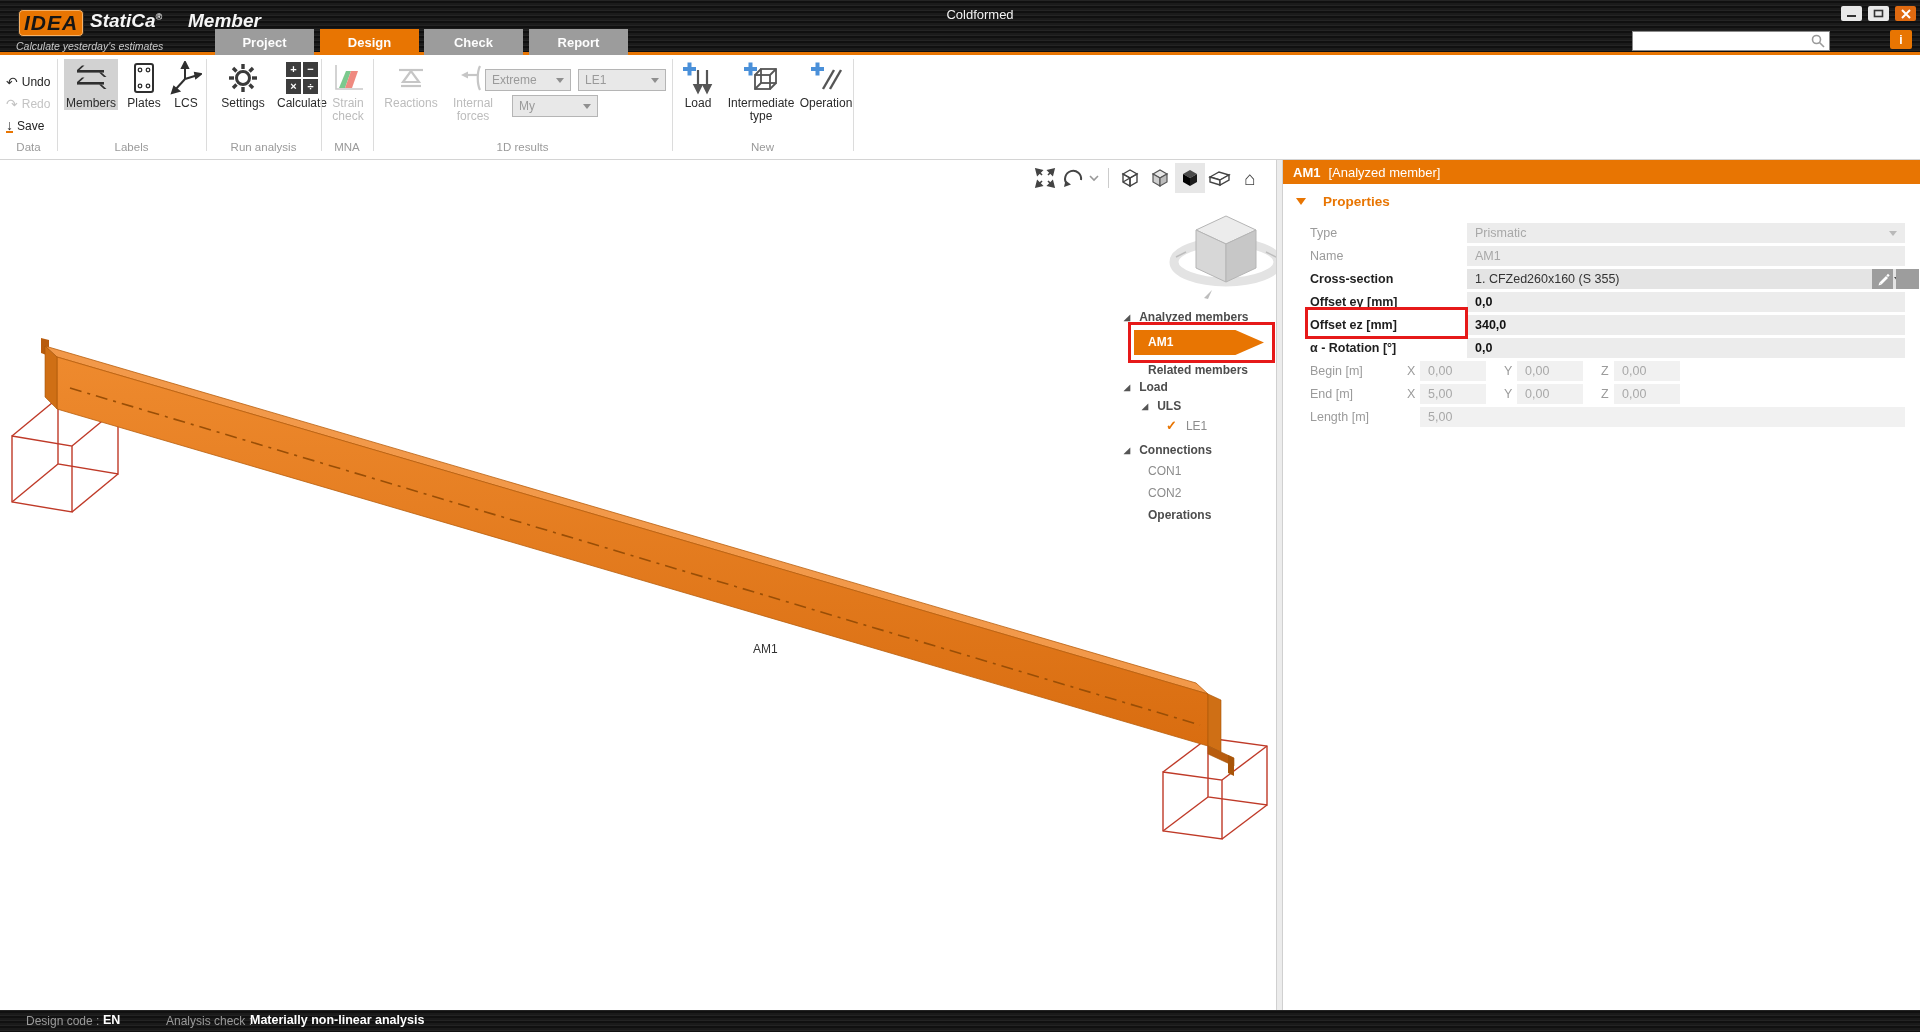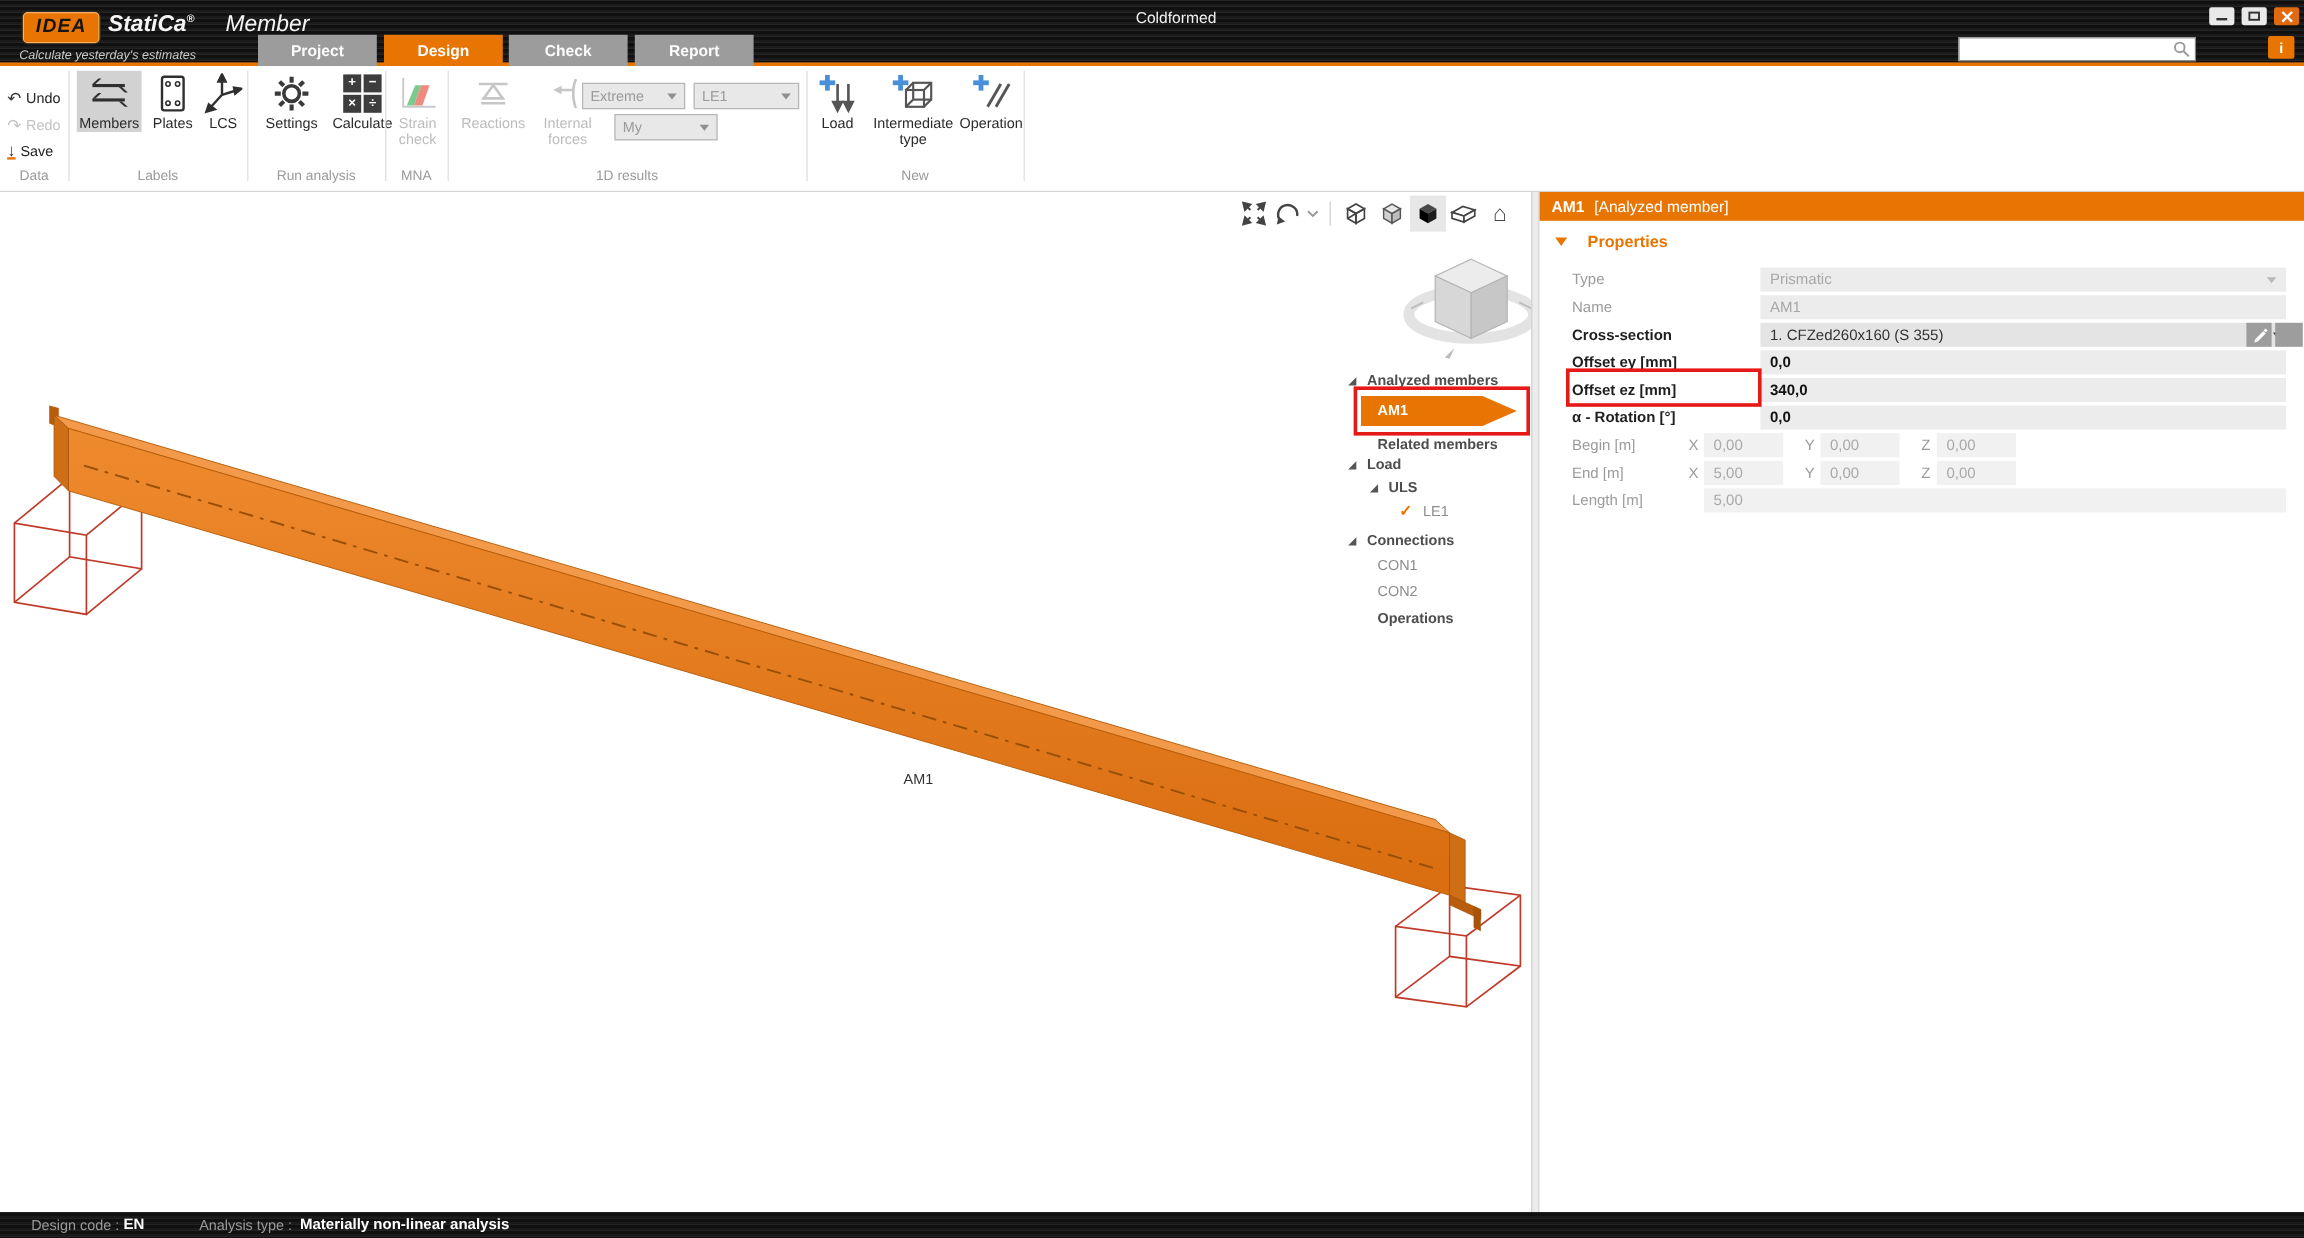--- a/index.html
+++ b/index.html
@@ -6,24 +6,24 @@
   body{width:1920px;height:1032px;font-family:"Liberation Sans",sans-serif;background:#fff;overflow:hidden;}
   .app{position:relative;width:1920px;height:1032px;background:#fff;}
   .abs{position:absolute;}
 
   
   .titlebar{left:0;top:0;width:1920px;height:55px;background:#141414;
     background-image:repeating-linear-gradient(180deg,#242424 0 1px,#101010 1px 3px,#1b1b1b 3px 5px);
     border-bottom:3px solid #e87502;box-sizing:border-box;}
   .logo-block{left:18px;top:9px;width:64px;height:26px;background:#e87502;border-radius:5px;
     display:flex;align-items:center;justify-content:center;color:#151515;font-weight:bold;
-    font-style:italic;font-size:16px;letter-spacing:1px;border:1px solid #2a2a2a;box-shadow:0 0 0 1px #f7b267 inset;}
+    font-style:italic;font-size:21px;letter-spacing:1px;border:1px solid #2a2a2a;box-shadow:0 0 0 1px #f7b267 inset;}
   .logo-statica{left:90px;top:10px;color:#f5f5f5;font-weight:bold;font-style:italic;font-size:19px;}
   .logo-reg{font-size:9px;vertical-align:super;}
-  .app-name{left:188px;top:10px;color:#f5f5f5;font-weight:normal;font-style:italic;font-size:19px;}
+  .app-name{left:188px;top:10px;color:#f5f5f5;font-weight:bold;font-style:italic;font-size:19px;}
   .tagline{left:16px;top:40px;color:#c9c9c9;font-style:italic;font-size:10.5px;}
   .doc-title{left:900px;top:7px;width:160px;text-align:center;color:#f2f2f2;font-size:13px;}
   .winbtn{top:6px;width:21px;height:15px;border-radius:2px;background:#e9e9e9;display:flex;align-items:center;justify-content:center;}
   .winbtn svg{display:block;}
   .winbtn.close{background:#e06a10;}
   .searchbox{left:1632px;top:31px;width:196px;height:18px;background:#fff;border:1px solid #8a8a8a;display:flex;align-items:center;}
   .searchbox input{flex:1;border:none;outline:none;height:14px;font-size:11px;background:transparent;padding:0 4px;}
   .infobtn{left:1890px;top:30px;width:22px;height:19px;background:#e87502;border-radius:2px;color:#fff;
     font-weight:bold;font-size:12px;display:flex;align-items:center;justify-content:center;}
   .tab{top:29px;width:99px;height:26px;background:#9c9c9c;color:#fdfdfd;font-weight:bold;font-size:13px;
@@ -584,17 +584,17 @@
       <span class="plabel">Length [m]</span>
       <span class="pfield" style="left:137px;width:485px;background:#f1f1f1;"><span>5,00</span></span>
     </div>
 
     <div class="abs red-box" style="left:22px;top:147px;width:163px;height:32px;"></div>
   </div>
 
   <div class="abs statusbar">
     <span class="abs sb-lbl" style="left:26px;">Design code :</span>
     <span class="abs sb-val" style="left:103px;">EN</span>
-    <span class="abs sb-lbl" style="left:166px;">Analysis type :</span>
+    <span class="abs sb-lbl" style="left:166px;">Analysis check :</span>
     <span class="abs sb-val" style="left:250px;">Materially non-linear analysis</span>
   </div>
 
 </div>
 
 </body></html>

